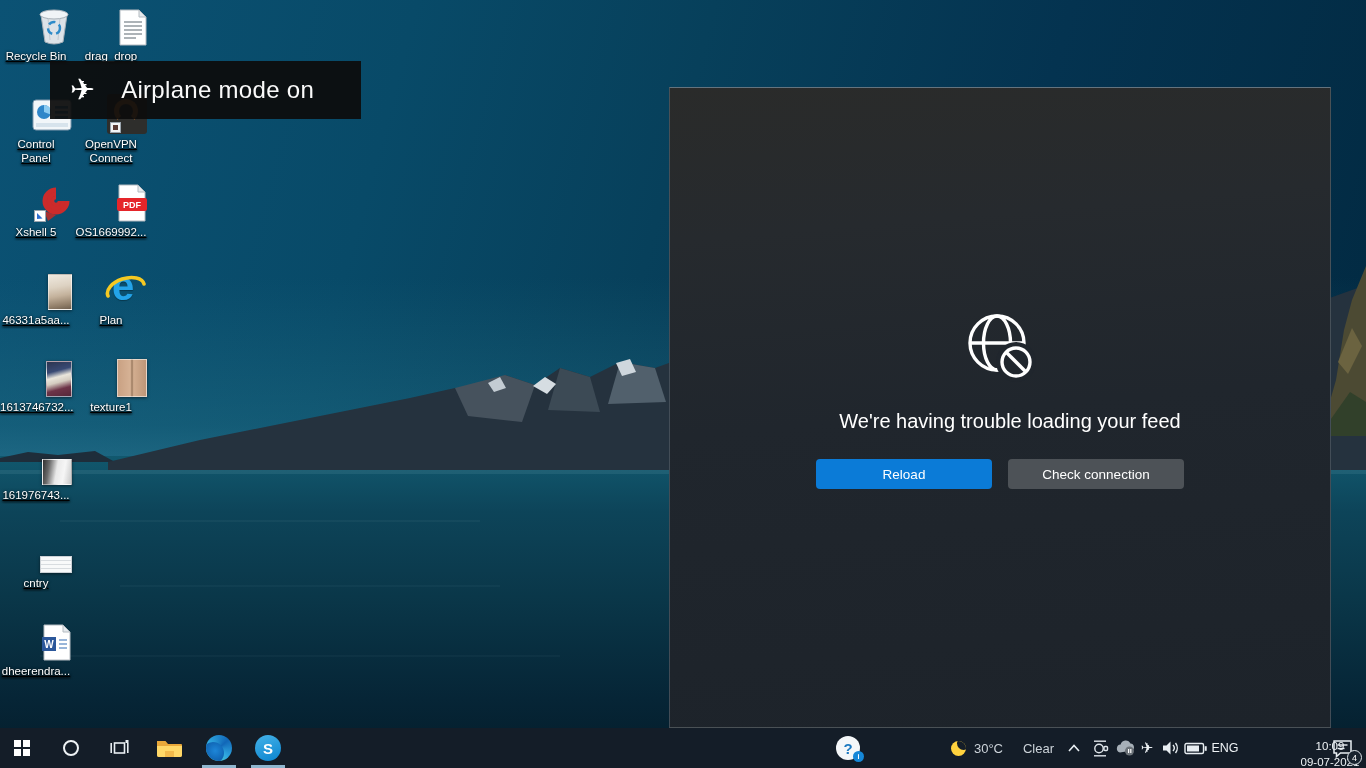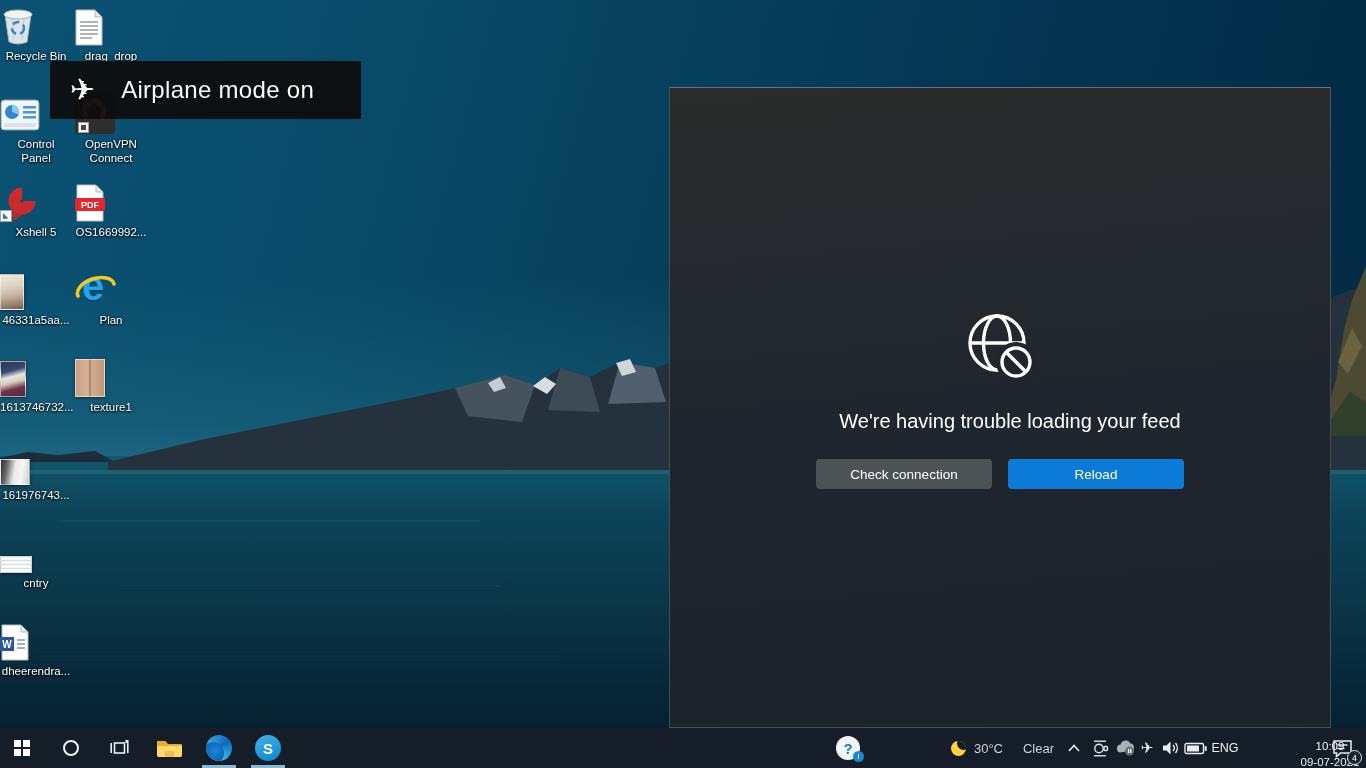--- a/index.html
+++ b/index.html
@@ -12,22 +12,22 @@
     background:
       linear-gradient(180deg, rgba(0,0,0,0) 60%, rgba(40,120,140,0.35) 92%, rgba(60,140,160,0.4) 100%),
       linear-gradient(105deg, #0b5274 0%, #084a68 28%, #07405b 48%, #043350 72%, #022a42 100%);
   }
   .water { position:absolute; left:0; top:456px; width:1366px; height:312px;
     background: linear-gradient(180deg, #11586e 0%, #0d4459 18%, #0a3749 45%, #062536 78%, #041c29 100%);
   }
   .terrain { position:absolute; inset:0; }
 
   
-  .icon-cell { position:absolute; width:72px; text-align:center; z-index:10; cursor:default; }
-  .thumb { height:42px; display:flex; align-items:flex-end; justify-content:flex-start; }
+  .icon-cell { position:absolute; width:72px; text-align:center; z-index:10; cursor:default;text-decoration:underline; }
+  .thumb { height:42px; display:flex; align-items:flex-end; justify-content:flex-end; }
   .label { margin-top:3px; font-size:11.5px; line-height:1.25; color:#fff;
            text-shadow:0 1px 2px rgba(0,0,0,.95), 0 0 3px rgba(0,0,0,.7); white-space:nowrap; }
   .label.wrap { white-space:normal; max-width:62px; margin-left:auto; margin-right:auto; }
 
   .c1 { left:0; }  .c2 { left:75px; }
   .r1 { top:4px; } .r2 { top:92px; } .r3 { top:180px; } .r4 { top:268px; }
   .r5 { top:355px; } .r6 { top:443px; } .r7 { top:531px; } .r8 { top:619px; }
 
   .ph { border:1px solid rgba(255,255,255,.55); box-shadow:0 1px 3px rgba(0,0,0,.5); }
   .ph-46331 { width:24px; height:36px;
@@ -288,22 +288,22 @@
         <line x1="8" y1="35" x2="62" y2="35"></line>
       </g>
       <circle cx="54" cy="54" r="20" fill="#20262d"></circle>
       <g fill="none" stroke="#fff" stroke-width="3.4">
         <circle cx="54" cy="54" r="14"></circle>
         <line x1="44" y1="44" x2="64" y2="64"></line>
       </g>
     </svg>
     <div class="feed-title">We're having trouble loading your feed</div>
     <div class="feed-buttons">
+      <button class="btn btn-reload">Reload</button>
       <button class="btn btn-check">Check connection</button>
-      <button class="btn btn-reload">Reload</button>
     </div>
   </div>
 </div>
 
 <div class="taskbar">
 
   <div class="tb-item" style="left:0;width:44px;">
     <div class="start-grid">
         <div></div>
         <div></div>

